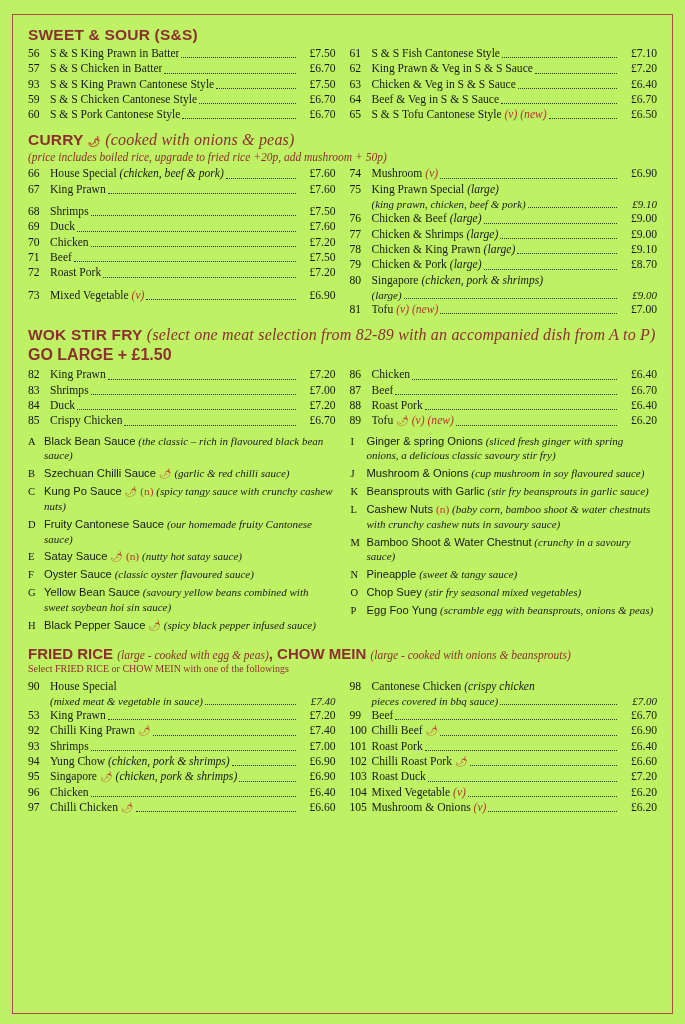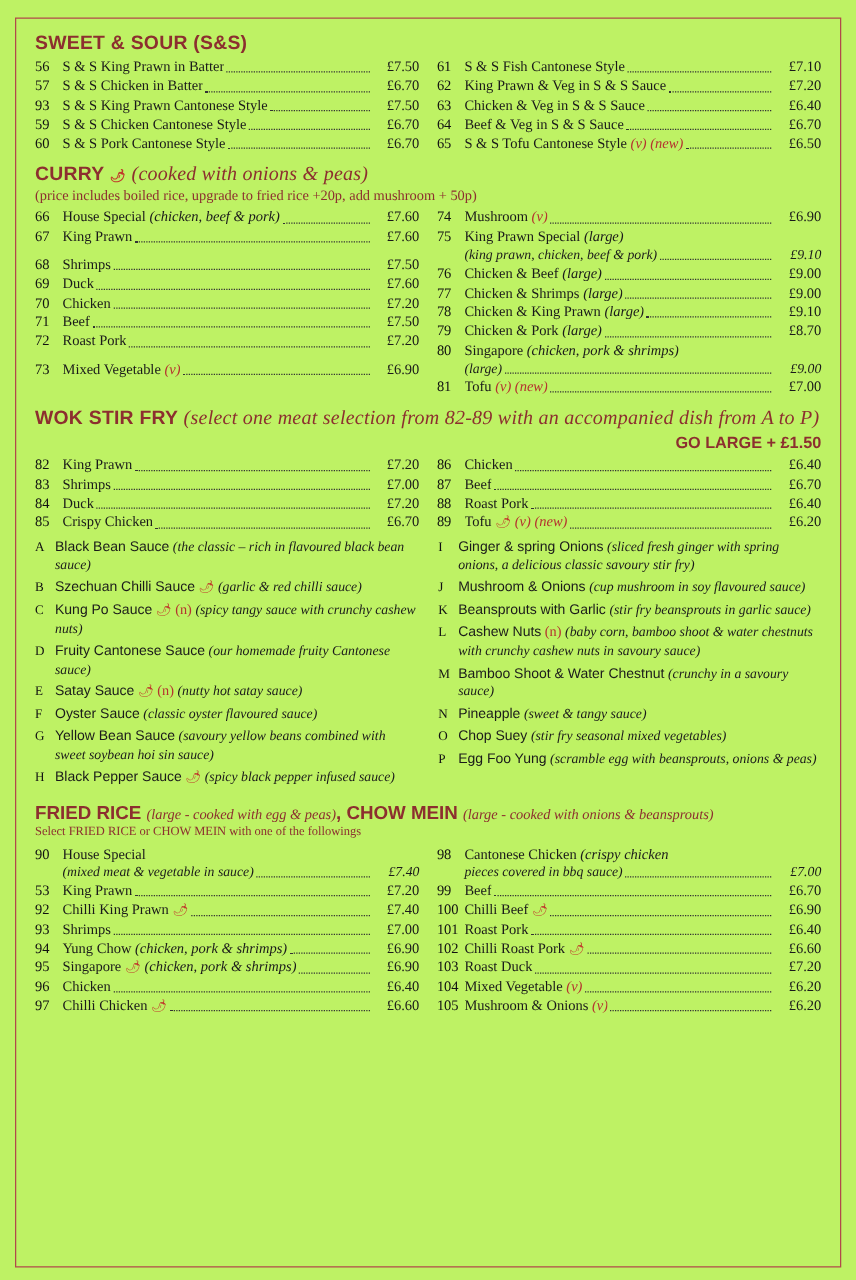--- a/index.html
+++ b/index.html
@@ -38,20 +38,21 @@
     margin:0 0 2px 0;
   }
   .sec-title .note{
     font-family:"Liberation Serif", serif;
     font-weight:normal;
     font-style:italic;
     font-size:16px;
     color:#8c2f2f;
   }
   .subnote{
+    font-style:italic;
     color:#8c2f2f;
     font-size:11.5px;
     margin:0 0 3px 0;
   }
   .cols{
     display:flex;
     gap:14px;
   }
   .col{flex:1 1 50%;min-width:0;}
   .row{
@@ -108,24 +109,24 @@
     padding-top:1px;
   }
   .sbody{flex:1 1 auto;}
   .sname{
     font-family:"Liberation Sans", sans-serif;
     font-weight:normal;
     font-size:11.2px;
   }
   .sdesc{font-style:italic;font-size:11px;}
   .golarge{
-    text-align:right;
+    text-align:left;
     font-family:"Liberation Sans", sans-serif;
     font-weight:bold;
-    font-size:13px;
+    font-size:16px;
     color:#8c2f2f;
     margin:2px 0 3px 0;
   }
   .fr-head{
     font-family:"Liberation Sans", sans-serif;
     font-weight:bold;
     color:#8c2f2f;
     font-size:15px;
   }
   .fr-head .sm{

